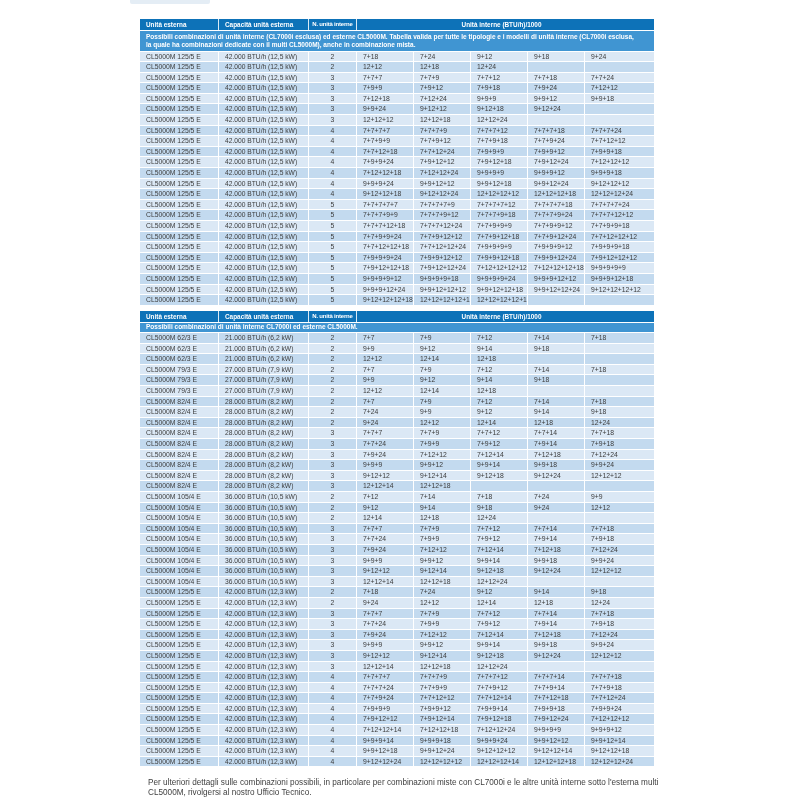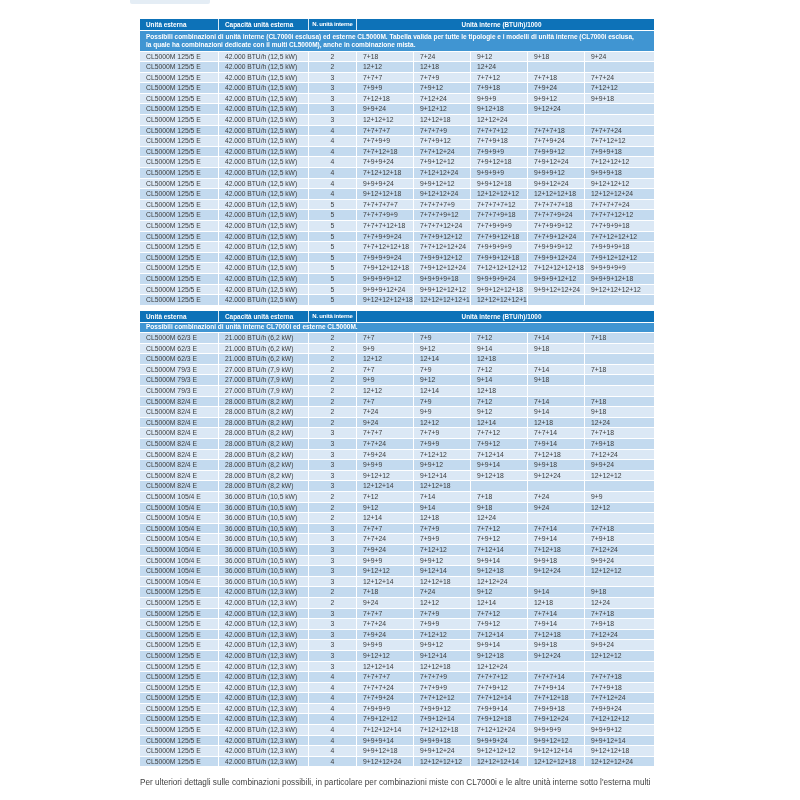--- a/index.html
+++ b/index.html
@@ -37,21 +37,21 @@
   .row.light{background:#dbe8f5;}
   .row.dark{background:#c3daef;}
   .c{box-sizing:border-box;height:100%;border-right:1px solid #ffffff;
      white-space:nowrap;overflow:hidden;display:flex;align-items:center;}
   .c.w0{width:79px;padding-left:6px;}
   .c.w1{width:90px;padding-left:6px;font-size:6.7px;}
   .c.w2{width:48px;justify-content:center;padding-left:0;}
   .c.w3,.c.w4,.c.w5,.c.w6{width:57px;padding-left:6px;}
   .c.w7{width:69px;padding-left:6px;border-right:none;}
   .footer{
-    position:absolute;left:140px;top:770px;width:650px;
+    position:absolute;left:148px;top:770px;width:650px;
     font-size:8.2px;color:#3f3f3f;
   }
   .footer span{display:block;line-height:10.3px;white-space:nowrap;}
 </style>
 </head>
 <body>
 
 <div class="artifact"></div>
 
 <section class="ctable" style="top:19px">
@@ -728,13 +728,14 @@
         <div class="c w4">12+12+12+12</div>
         <div class="c w5">12+12+12+14</div>
         <div class="c w6">12+12+12+18</div>
         <div class="c w7">12+12+12+24</div>
       </div>
     </div>
 </section>
 
 <p class="footer">
   <span>Per ulteriori dettagli sulle combinazioni possibili, in particolare per combinazioni miste con CL7000i e le altre unità interne sotto l'esterna multi</span>
+  <span>CL5000M, rivolgersi al nostro Ufficio Tecnico.</span>
 </p>
 
 </body></html>

